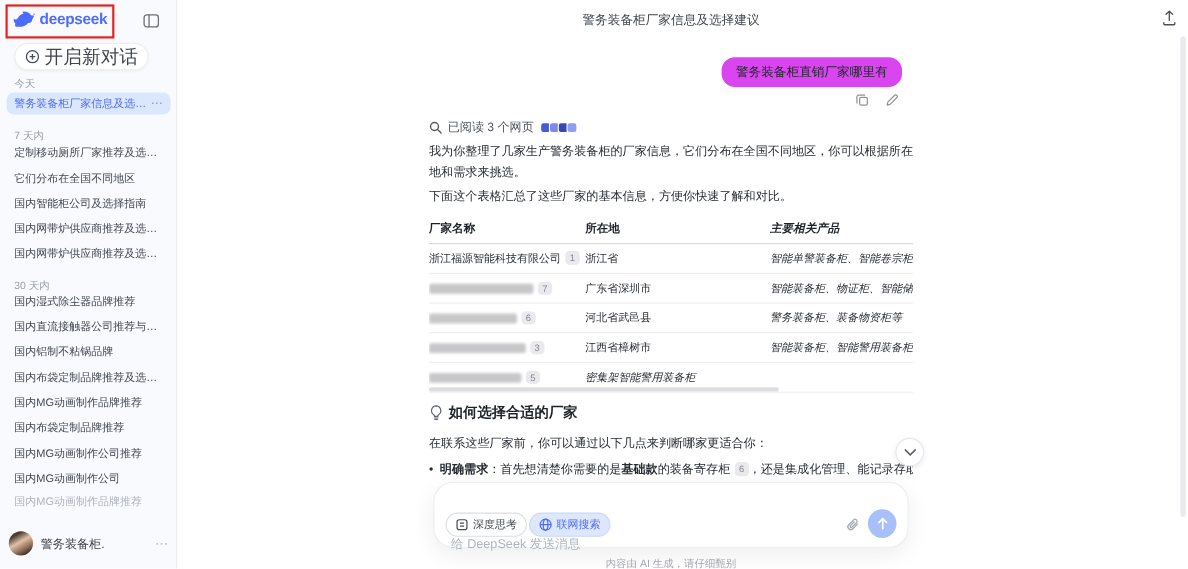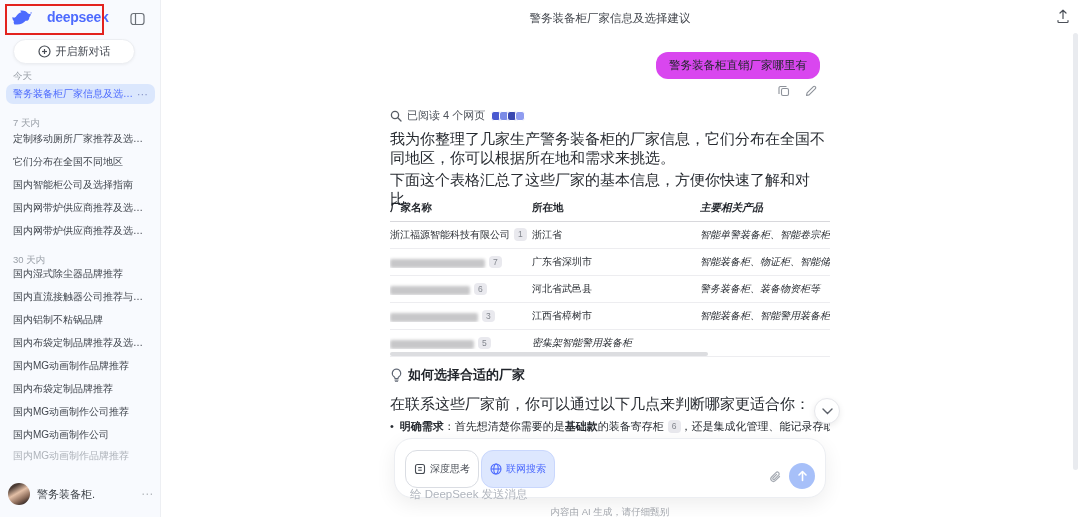--- a/index.html
+++ b/index.html
@@ -4,26 +4,26 @@
 <style>
   html,body{margin:0;padding:0;}
   body{width:1080px;height:517px;overflow:hidden;position:relative;background:#fff;
        font-family:"Liberation Sans","DejaVu Sans",sans-serif;color:#272b31;}
   svg{display:block;}
 
   
   .sidebar{position:absolute;left:0;top:0;width:161px;height:517px;background:#f8fafe;
            border-right:1px solid #edeff3;box-sizing:border-box;}
   .annotation-box{position:absolute;left:5px;top:4px;width:95px;height:27px;border:2px solid #e3231e;z-index:6;}
-  .logo{position:absolute;left:12px;top:9px;display:flex;align-items:center;gap:14px;cursor:pointer;}
+  .logo{position:absolute;left:12px;top:9px;display:flex;align-items:center;gap:3px;cursor:pointer;}
   .wordmark{font-weight:bold;font-size:14px;color:#4D6BFE;letter-spacing:-.3px;}
   .collapse{position:absolute;left:130px;top:12px;cursor:pointer;}
   .newchat{position:absolute;left:13px;top:39px;width:122px;height:25px;border-radius:13px;background:#fff;
            border:1px solid #eceef2;box-shadow:0 1px 3px rgba(0,0,0,.05);display:flex;align-items:center;
-           justify-content:center;gap:5px;font-size:11px;color:#40454e;cursor:pointer;font-family:inherit;}
+           justify-content:center;gap:5px;font-size:17px;color:#40454e;cursor:pointer;font-family:inherit;}
   .sec-label{position:absolute;left:13px;font-size:9.5px;color:#9aa0a8;}
   .sitem{position:absolute;left:13px;width:138px;font-size:10px;color:#41464e;white-space:nowrap;
          overflow:hidden;text-overflow:ellipsis;cursor:pointer;}
   .sitem.faded{color:#aeb3ba;}
   .sitem-active{position:absolute;left:6px;top:84px;width:136px;height:20px;background:#dbe7fd;border-radius:7px;
          display:flex;align-items:center;padding:0 6px 0 7px;cursor:pointer;}
   .sitem-active .itxt{flex:1;font-size:10px;color:#4D6BFE;white-space:nowrap;overflow:hidden;text-overflow:ellipsis;}
   .dots{color:#8a97c9;font-size:11px;letter-spacing:1px;cursor:pointer;line-height:1;}
   .user{position:absolute;left:8px;bottom:8px;width:146px;height:30px;display:flex;align-items:center;gap:7px;cursor:pointer;}
   .avatar{width:22px;height:22px;border-radius:50%;flex:none;
@@ -41,21 +41,21 @@
   .bubble{position:absolute;top:52px;right:10px;max-width:320px;background:#d946ef;border-radius:12px;
           padding:6px 13px;font-size:11.5px;color:#23272e;}
   .msg-actions{position:absolute;top:85px;right:13px;display:flex;gap:15px;}
   .msg-actions span{cursor:pointer;}
 
   .searchrow{position:absolute;top:108px;left:0;display:flex;align-items:center;gap:5px;font-size:11px;color:#4d525a;cursor:pointer;}
   .favicons{display:flex;margin-left:3px;}
   .fav{width:10px;height:10px;border-radius:3px;margin-left:-2px;border:1px solid #fff;box-sizing:border-box;}
   .f1{background:#4a5ad0;}.f2{background:#7b8be6;}.f3{background:#3948b0;}.f4{background:#8f9cf0;}
 
-  .para{position:absolute;left:0;width:440px;margin:0;font-size:15px;line-height:19px;color:#272b31;}
+  .para{position:absolute;left:0;width:440px;margin:0;font-size:11px;line-height:19px;color:#272b31;}
   .p1{top:129px;}.p2{top:170px;}.p3{top:394px;}
 
   .table{position:absolute;top:195px;left:0;width:440px;}
   .trow{display:flex;height:26px;align-items:center;border-bottom:1px solid #ededf0;font-size:10px;
         color:#2a2e34;white-space:nowrap;}
   .thead{font-weight:bold;border-bottom:1px solid #d8d8dc;color:#1f2329;font-size:10.5px;}
   .tc{overflow:hidden;flex:none;}
   .tc1{width:142px;}.tc2{width:168px;}.tc3{width:130px;flex:1;font-style:italic;}
   .cname{font-weight:normal;}
   .blurred{display:inline-block;height:9px;border-radius:2px;background:#c7c7c9;filter:blur(1.6px);vertical-align:middle;}
@@ -72,21 +72,21 @@
 
   .scrolldown{position:absolute;top:398px;left:424px;width:24px;height:24px;border-radius:50%;background:#fff;
               border:1px solid #e7e8ec;box-shadow:0 2px 6px rgba(0,0,0,.08);display:flex;align-items:center;
               justify-content:center;z-index:4;cursor:pointer;}
 
   .composer{position:absolute;top:438px;left:4px;width:432px;height:60px;background:#fff;border:1px solid #eceef2;
             border-radius:18px;box-shadow:0 6px 20px rgba(0,0,0,.07);box-sizing:border-box;z-index:3;}
   .composer textarea{position:absolute;left:15px;top:8px;width:385px;height:20px;border:none;outline:none;resize:none;
             font-size:11.5px;font-family:inherit;color:#2a2e34;background:transparent;padding:0;margin-top:40px;}
   .composer textarea::placeholder{color:#b0b5bd;}
-  .pill{position:absolute;bottom:9px;height:38px;display:flex;align-items:center;gap:4px;border-radius:12px;
+  .pill{position:absolute;bottom:9px;height:22px;display:flex;align-items:center;gap:4px;border-radius:12px;
         font-size:10px;padding:0 8px;cursor:pointer;box-sizing:border-box;}
   .deepthink{left:10px;background:#fff;border:1px solid #dadde3;color:#474c54;}
   .websearch{left:86px;background:#dde7fe;border:1px solid #c9d7fd;color:#4D6BFE;}
   .clip{position:absolute;right:44px;bottom:13px;cursor:pointer;}
   .send{position:absolute;right:10px;bottom:8px;width:26px;height:26px;border-radius:50%;background:#a7c0f9;
         display:flex;align-items:center;justify-content:center;cursor:pointer;}
   .disclaimer{position:absolute;top:506px;left:0;width:440px;text-align:center;font-size:9.5px;color:#a6aab0;}
 </style>
 </head>
 <body>
@@ -185,21 +185,21 @@
         </span>
       </div>
 
       <div class="searchrow">
         <span>
           <svg width="12" height="12" viewBox="0 0 12 12" fill="none" stroke="#565b63" stroke-width="1.3" stroke-linecap="round">
             <circle cx="5" cy="5" r="3.6"></circle>
               <line x1="7.8" y1="7.8" x2="11" y2="11"></line>
           </svg>
         </span>
-        <span>已阅读 4 个网页</span>
+        <span>已阅读 3 个网页</span>
         <span class="favicons">
           <span class="fav f1"></span>
           <span class="fav f2"></span>
           <span class="fav f3"></span>
           <span class="fav f4"></span>
         </span>
       </div>
 
       <p class="para p1">我为你整理了几家生产警务装备柜的厂家信息，它们分布在全国不同地区，你可以根据所在地和需求来挑选。</p>
       <p class="para p2">下面这个表格汇总了这些厂家的基本信息，方便你快速了解和对比。</p>

